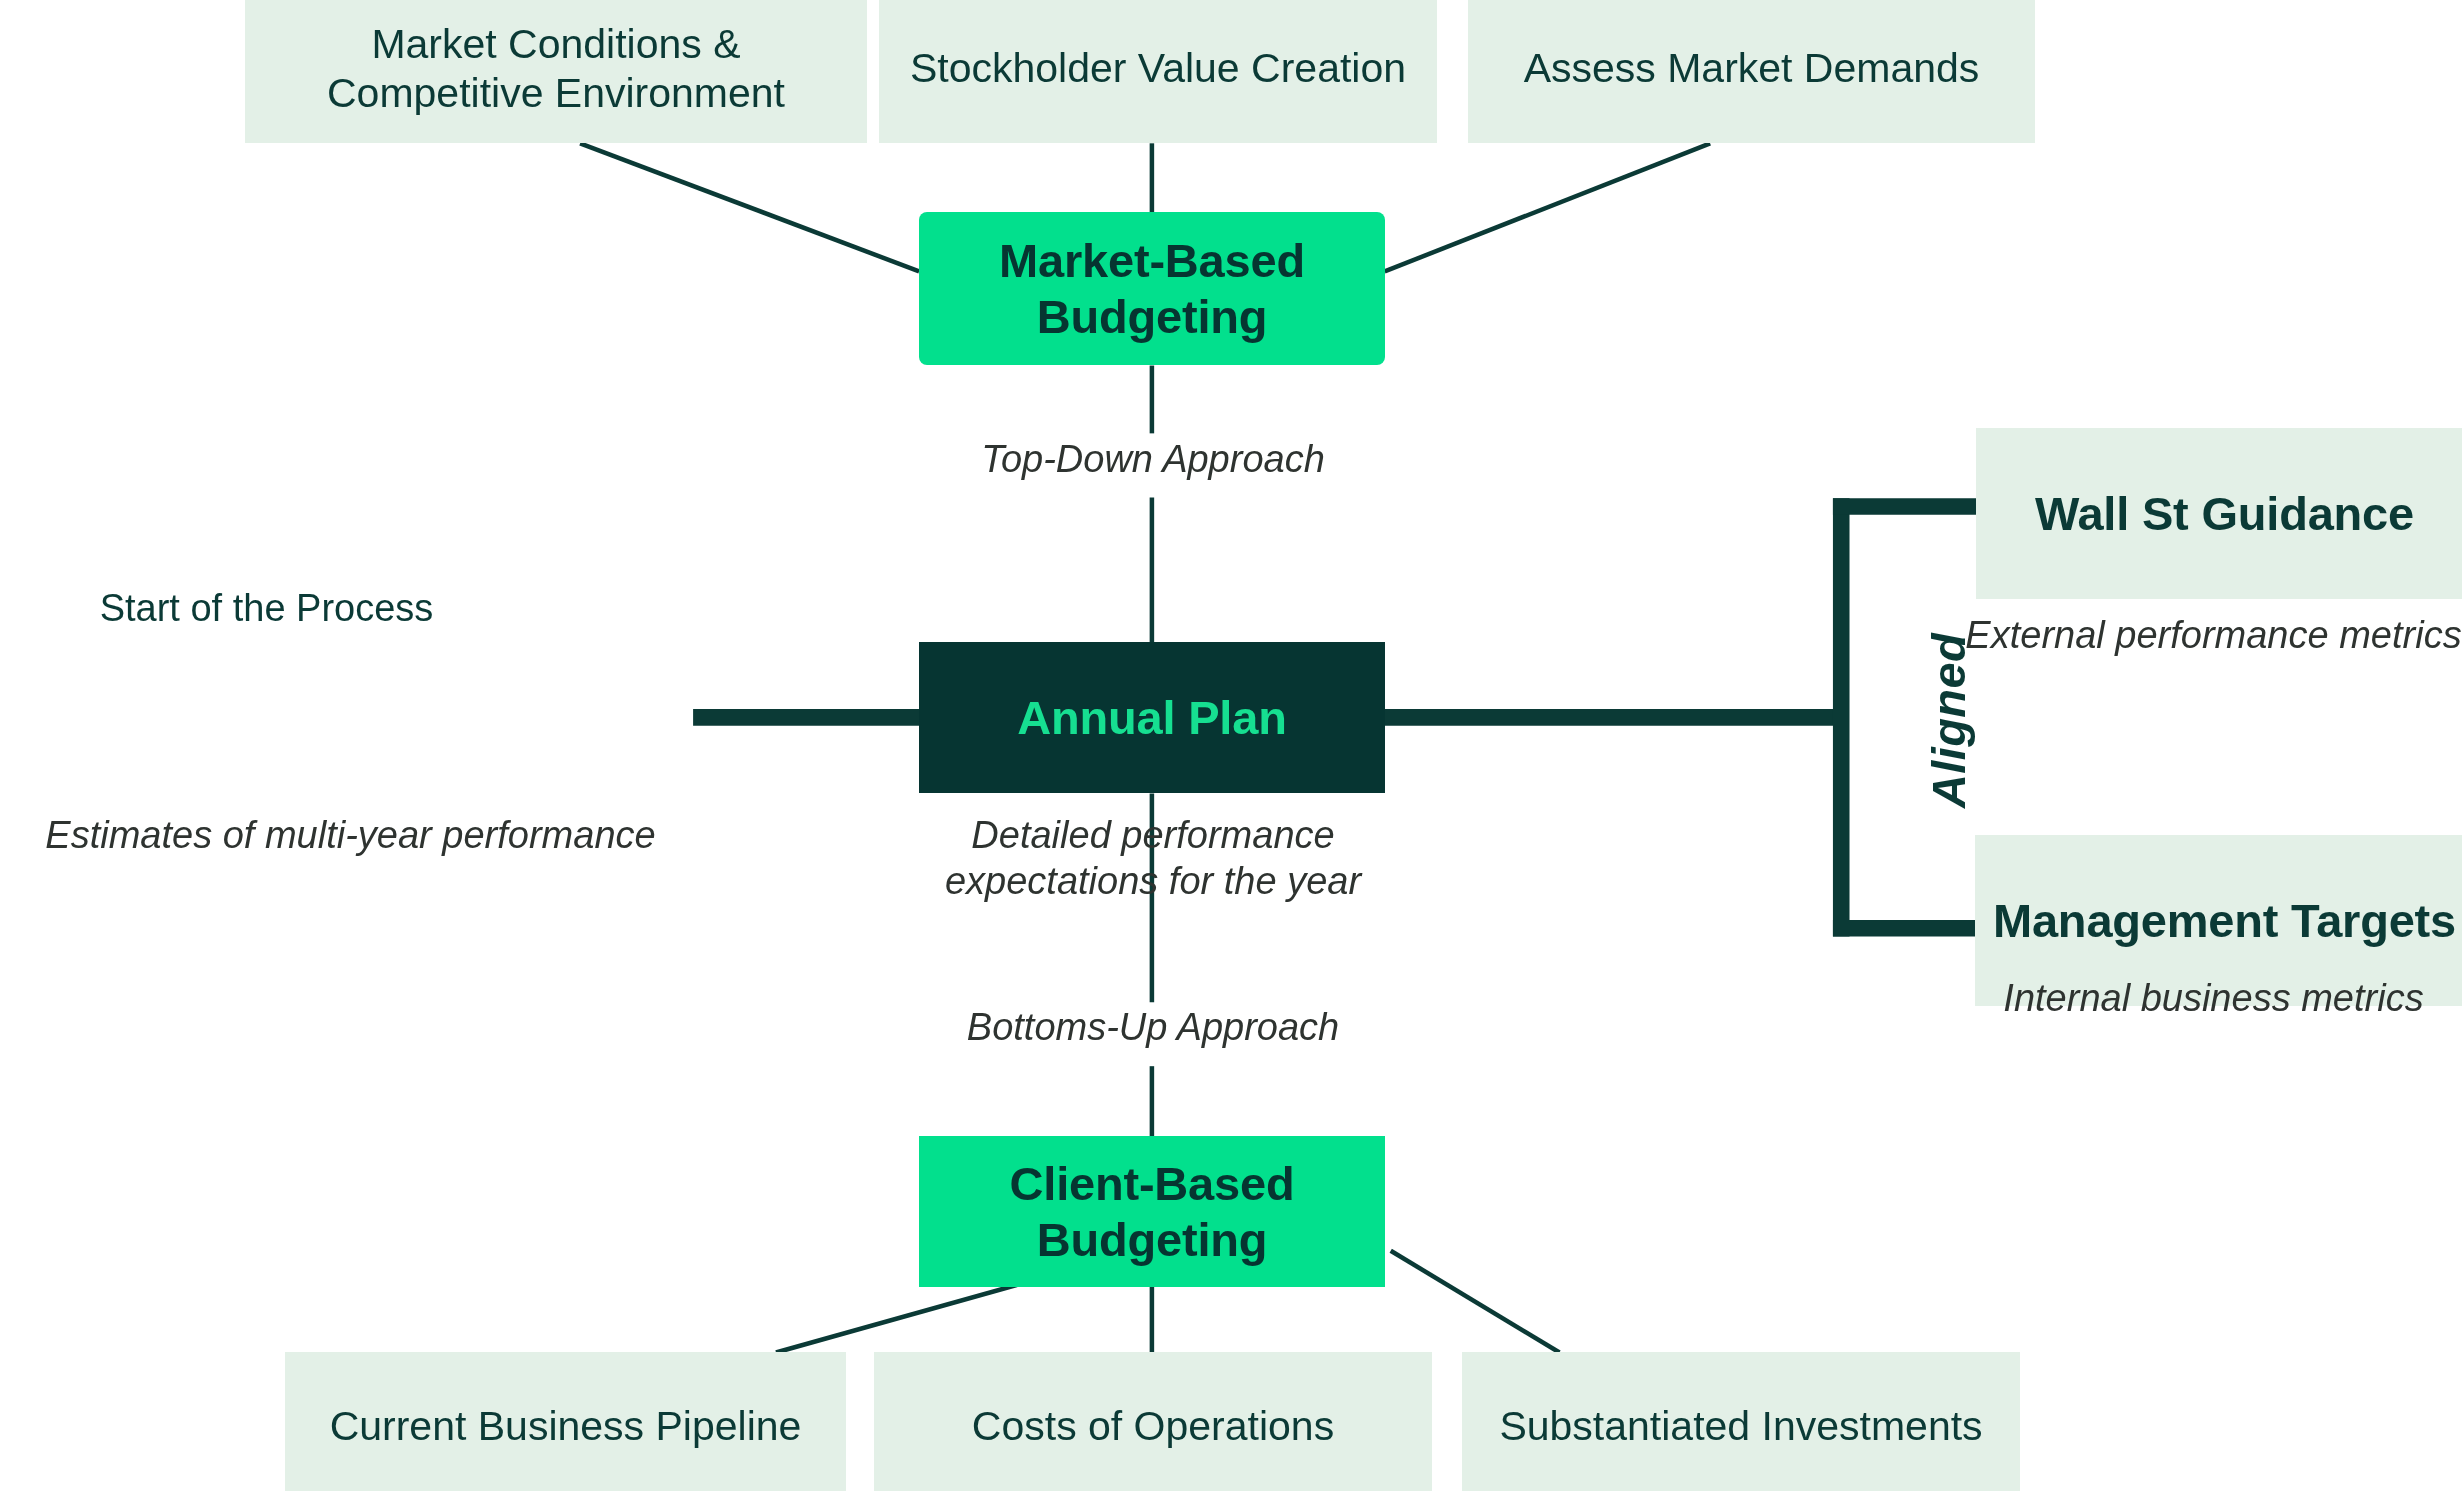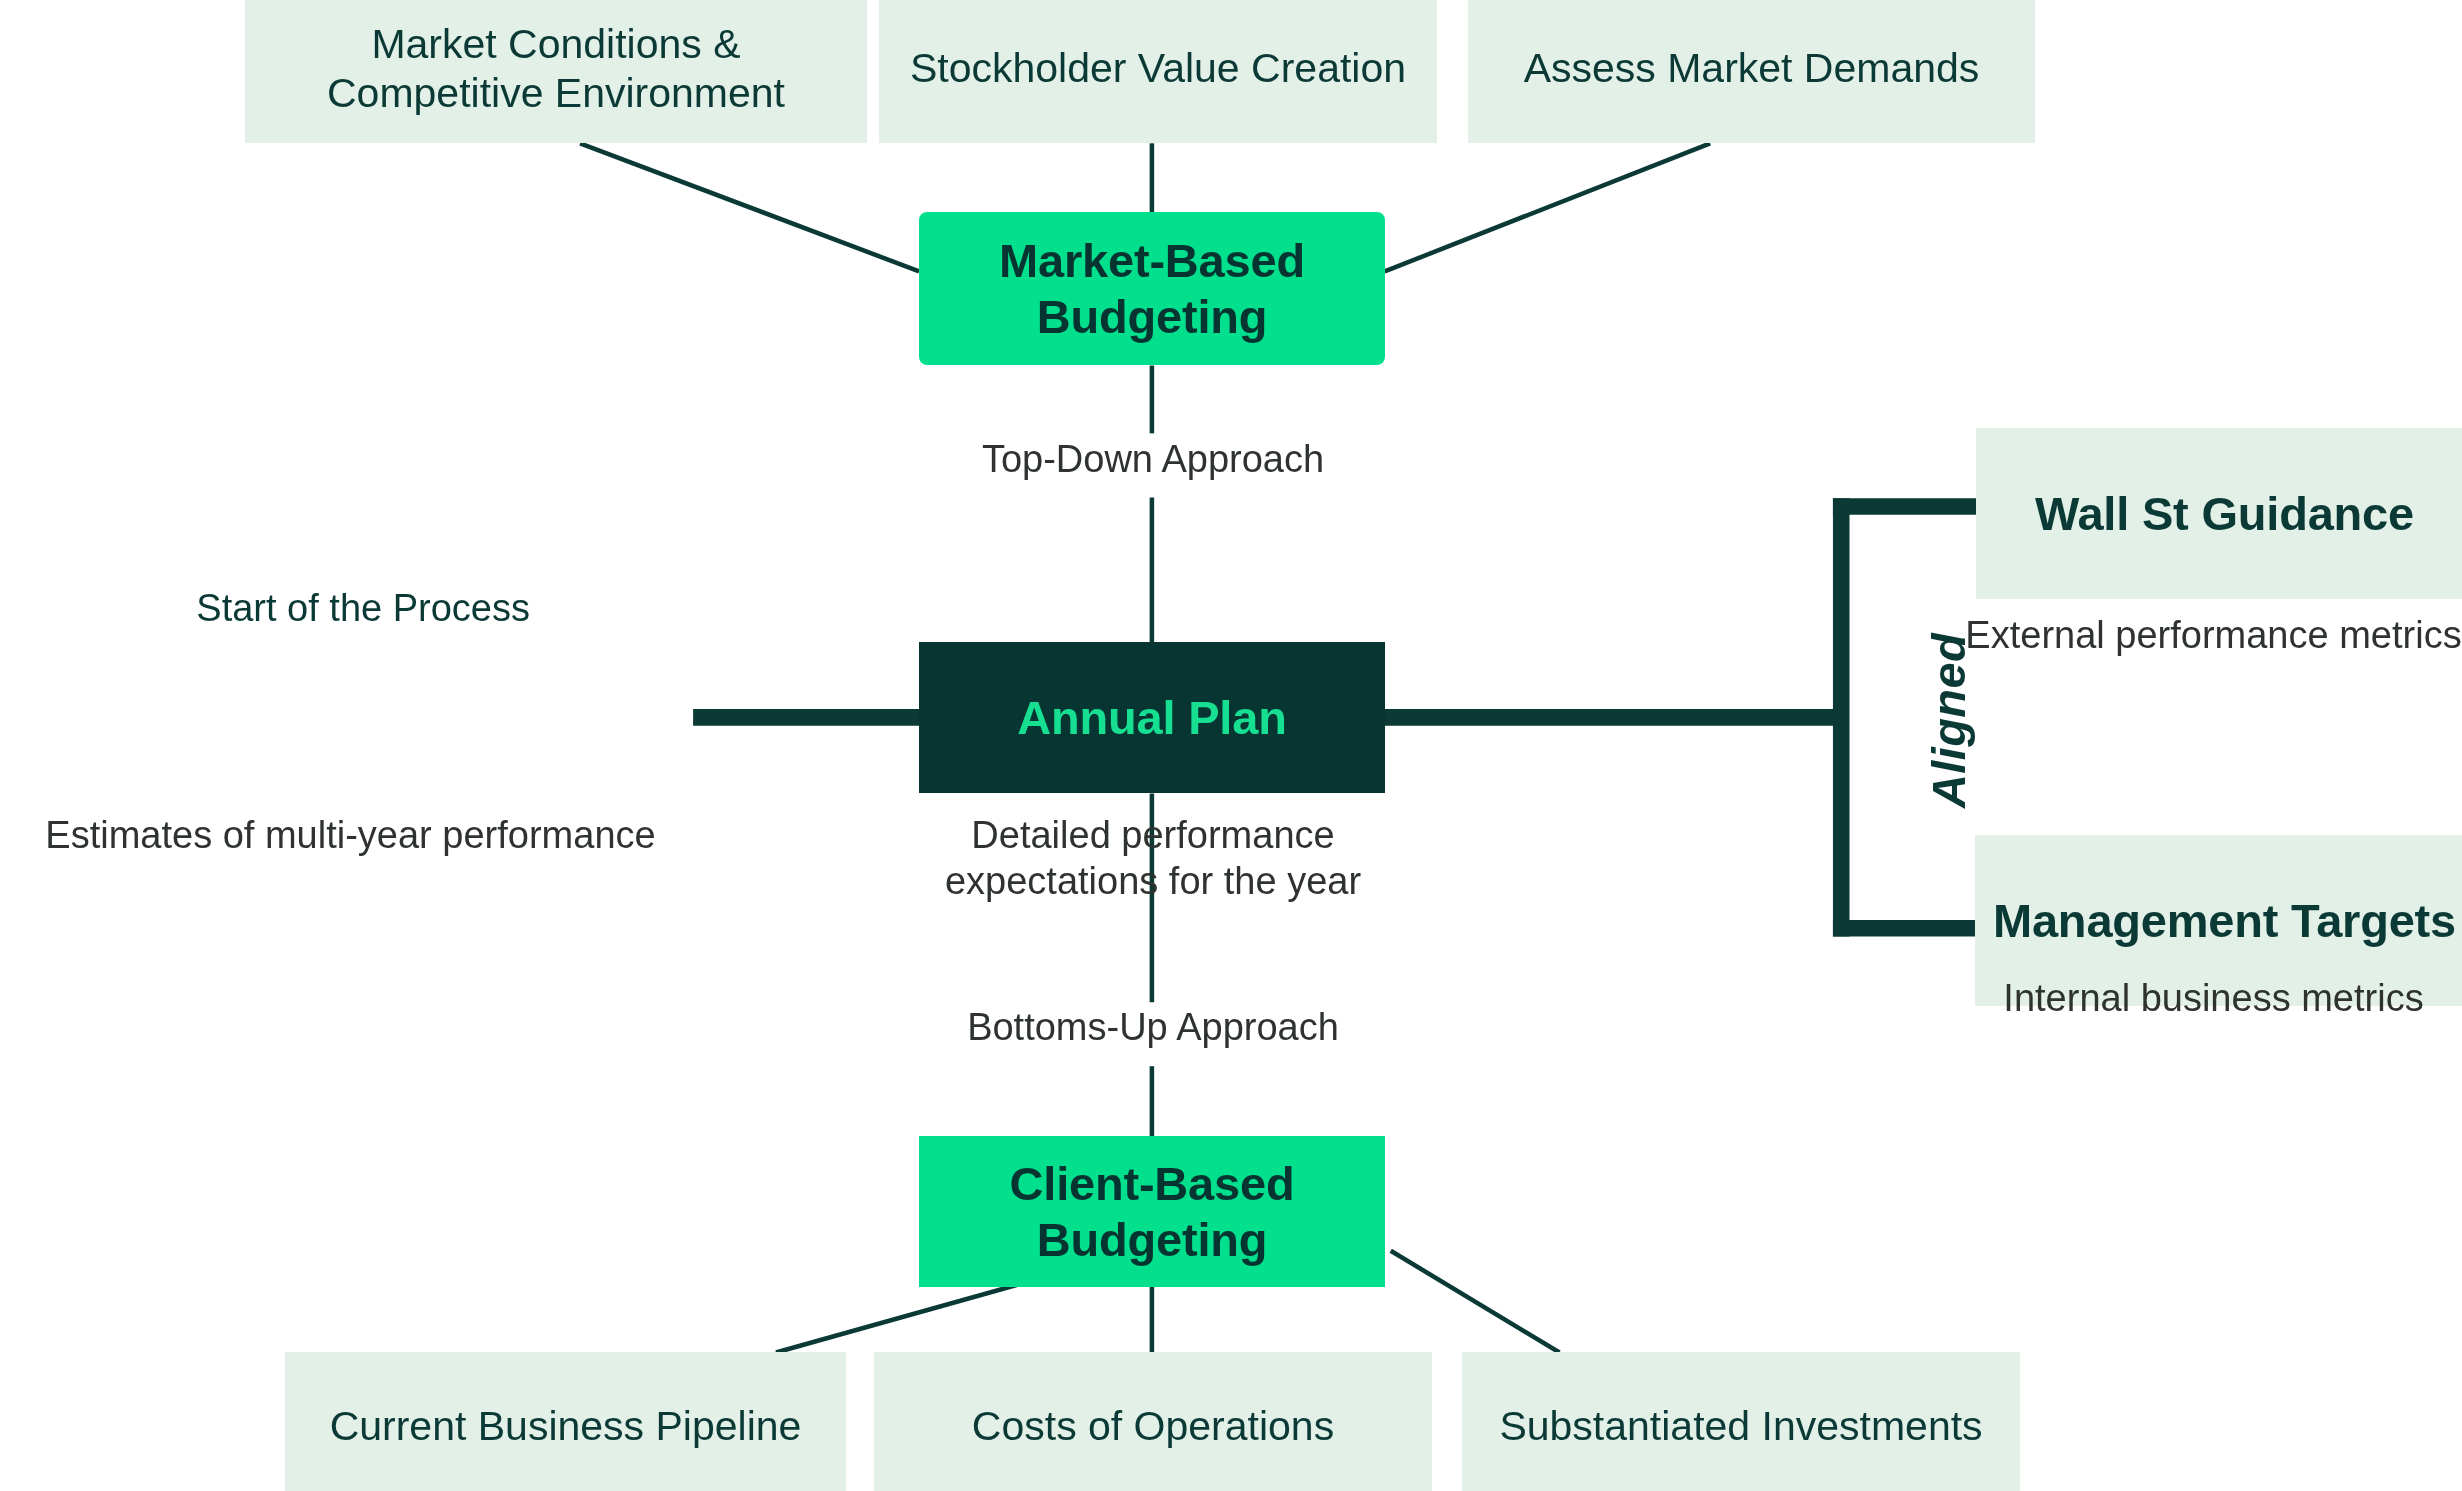--- a/index.html
+++ b/index.html
@@ -62,30 +62,31 @@
   
   .leafbold {
     background: #E3F0E7;
     color: #0B3A36;
     font-size: 47px;
     font-weight: 700;
     letter-spacing: -0.2px;
   }
   .caption {
     position: absolute;
+    font-style: italic;
     font-size: 38px;
     color: #2E3330;
     text-align: center;
     line-height: 1.22;
   }
   .plainlabel {
     position: absolute;
     font-size: 38px;
     color: #0B3A36;
-    text-align: right;
+    text-align: center;
     line-height: 1.2;
   }
   .aligned-label {
     position: absolute;
     font-size: 47px;
     font-weight: 700;
     font-style: italic;
     color: #0B3A36;
     transform: rotate(-90deg);
     transform-origin: 50% 50%;

